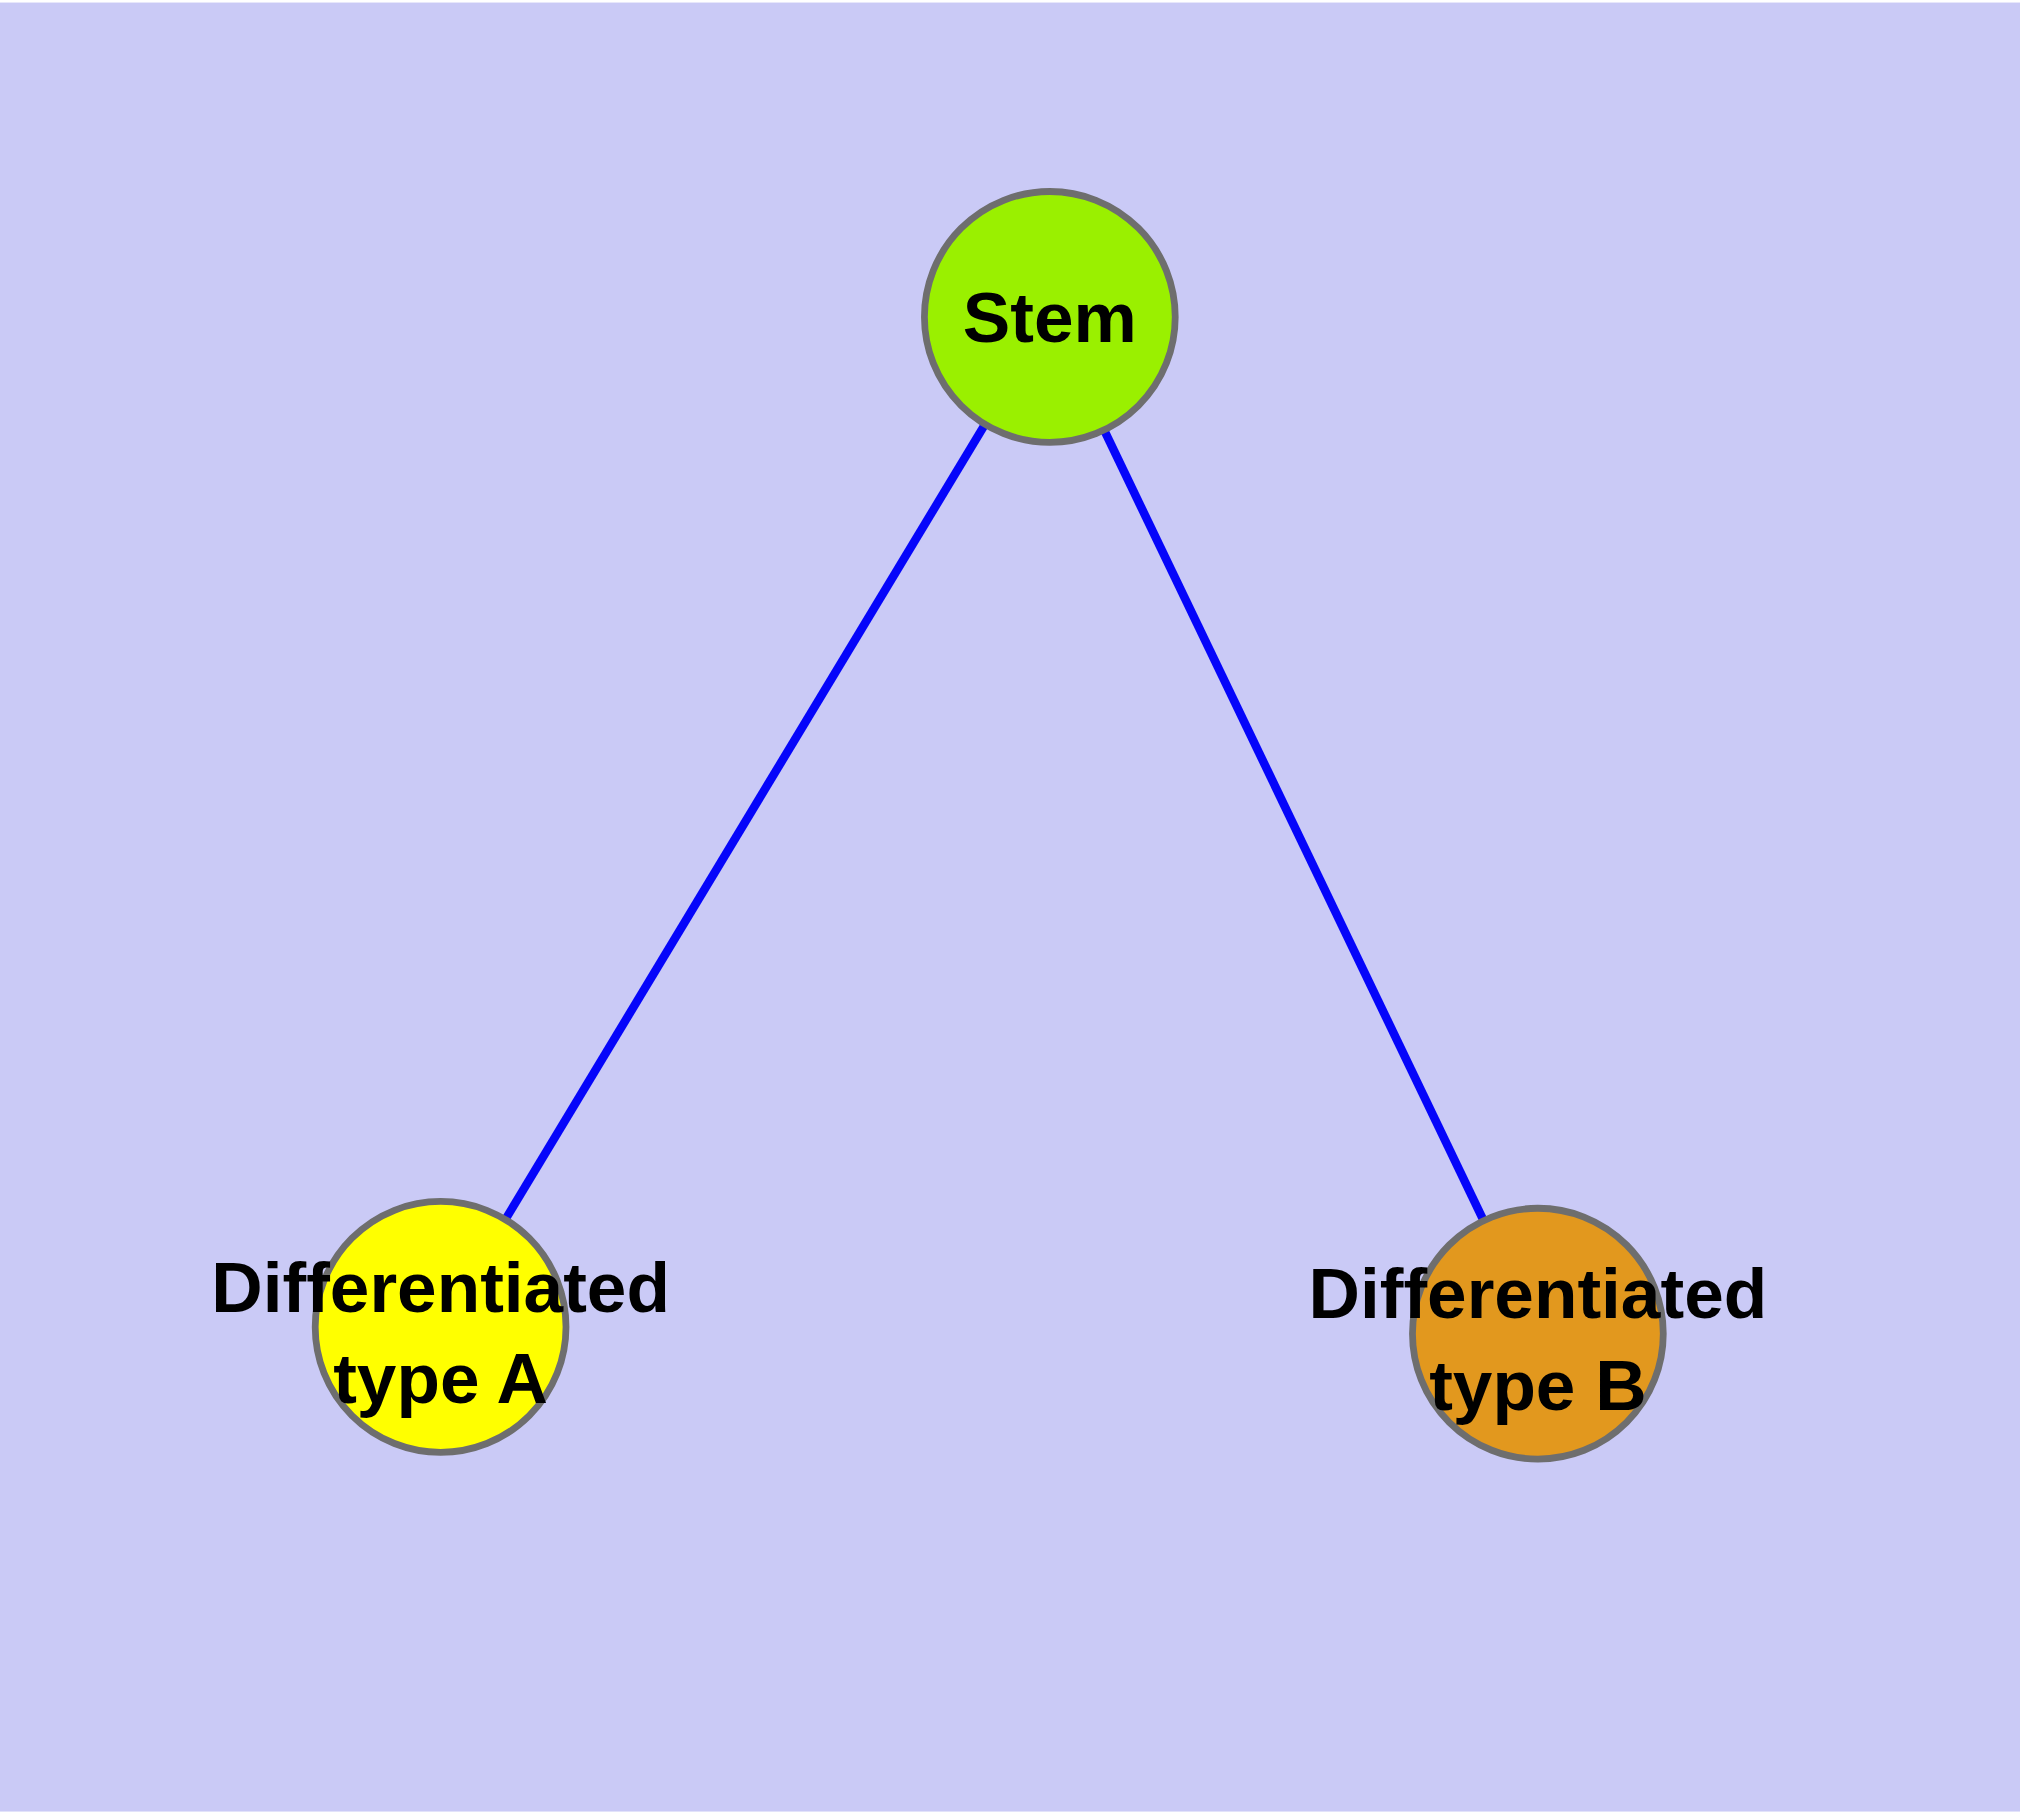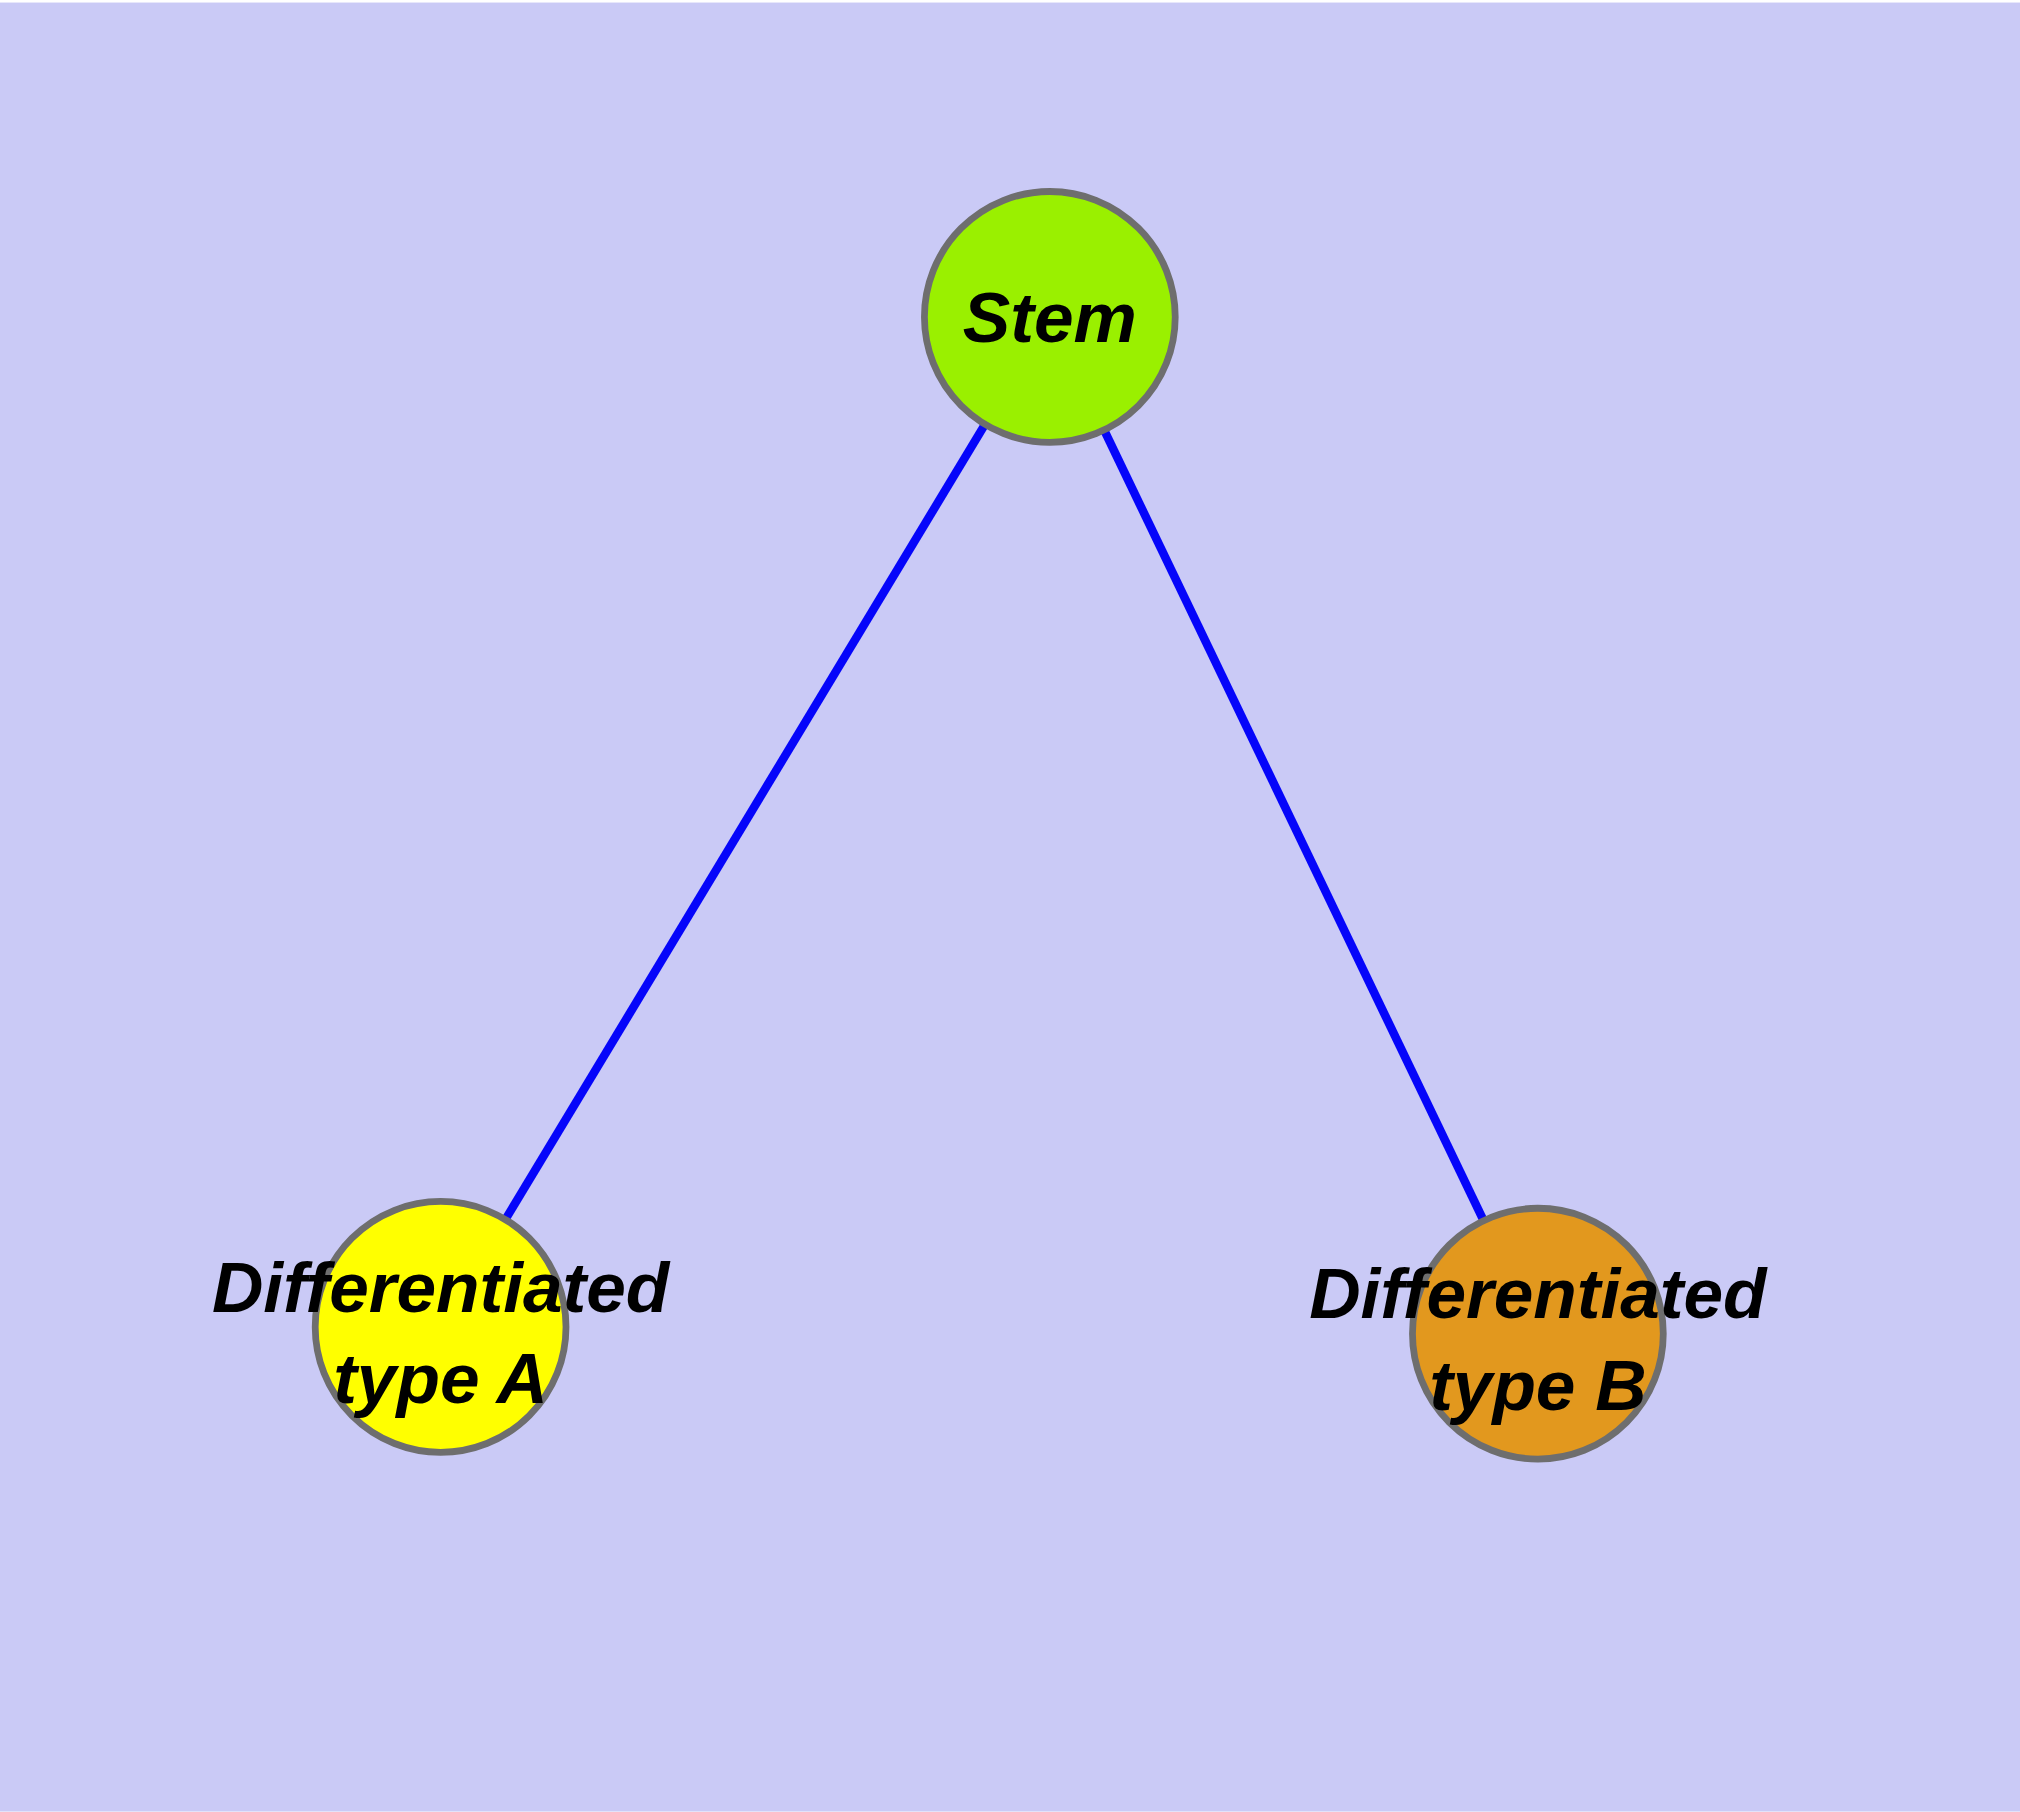--- a/index.html
+++ b/index.html
@@ -5,21 +5,20 @@
   html, body {
     margin: 0;
     padding: 0;
     background: #FFFFFF;
     font-family: "Liberation Sans", sans-serif;
   }
   .stage {
     width: 100%;
     max-width: 2021px;
     margin: 0 auto;
-    font-style: italic;
   }
   #graph-svg {
     display: block;
     width: 100%;
     height: auto;
   }
   .node-label {
     font-family: "Liberation Sans", sans-serif;
     font-weight: bold;
     font-size: 84px;

